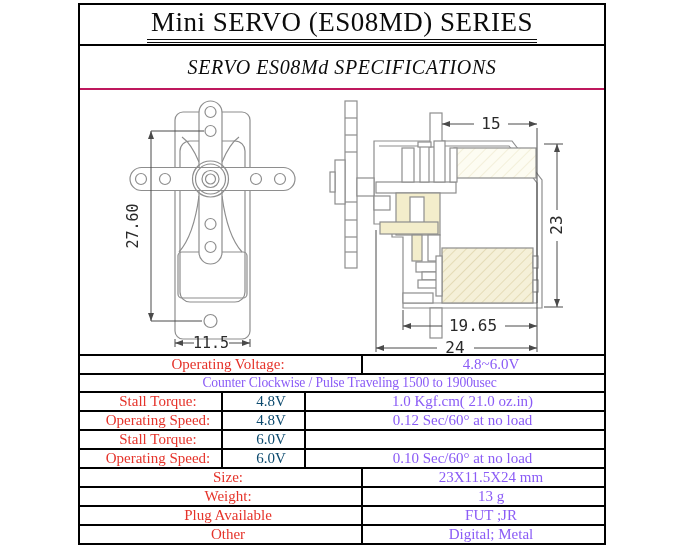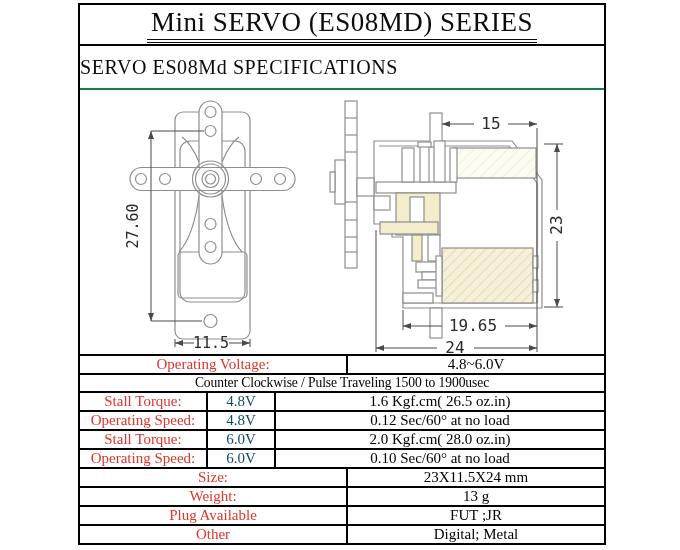--- a/index.html
+++ b/index.html
@@ -1,33 +1,33 @@
 <!DOCTYPE html>
 <html><head>
 <meta charset="utf-8">
 <style>
   html,body{margin:0;padding:0;width:680px;height:550px;overflow:hidden;background:#ffffff;}
   body{font-family:"Liberation Serif", serif;position:relative;}
   .frame{position:absolute;left:78px;top:3px;width:528px;height:542px;border:2px solid #000;
          box-sizing:border-box;display:flex;flex-direction:column;background:#fff;}
   .title-box{height:39px;border-bottom:2px solid #000;display:flex;align-items:center;justify-content:center;flex:none;}
   .title-text{font-size:27px;color:#0b0b0b;letter-spacing:.5px;padding:0 4px 1px 4px;border-bottom:4px double #0b0b0b;white-space:nowrap;}
-  .subtitle-box{height:42px;border-bottom:2px solid #15803d;display:flex;align-items:center;justify-content:flex-start;flex:none;}
+  .subtitle-box{height:42px;border-bottom:2px solid #be185d;display:flex;align-items:center;justify-content:center;flex:none;font-style:italic;}
   .subtitle-text{font-size:20px;color:#0b0b0b;letter-spacing:.6px;white-space:nowrap;}
   .drawing-box{height:264px;border-bottom:2px solid #000;flex:none;position:relative;}
   .drawing-box svg{display:block;}
   .spec-table{flex:1;display:flex;flex-direction:column;}
   .row{flex:1;display:flex;border-bottom:2px solid #000;box-sizing:border-box;}
   .row:last-child{border-bottom:none;border-radius:7px;}
   .cell{display:flex;align-items:center;justify-content:center;box-sizing:border-box;
-        font-size:15px;white-space:nowrap;overflow:hidden;}
+        font-size:15px;white-space:nowrap;overflow:hidden;margin-left:15px;}
   .lab-wide{width:268px;border-right:2px solid #000;color:#e5332a;}
   .lab{width:128px;border-right:2px solid #000;color:#e5332a;}
   .cond{width:68px;border-right:2px solid #000;color:#0c4a6e;}
-  .val{flex:1;color:#000000;}
+  .val{flex:1;color:#8b5cf6;}
   .val-long{font-size:13.6px;letter-spacing:-0.1px;}
   .dimtxt{font-family:"DejaVu Sans Mono", monospace;fill:#2a2a2a;}
 </style>
 </head>
 <body>
 
 <div class="frame">
 
   <div class="title-box">
     <span class="title-text">Mini SERVO (ES08MD) SERIES</span>
@@ -196,33 +196,32 @@
       <div class="cell val">4.8~6.0V</div>
     </div>
 
     <div class="row">
       <div class="cell val val-long">Counter Clockwise / Pulse Traveling 1500 to 1900usec</div>
     </div>
 
     <div class="row">
       <div class="cell lab">Stall  Torque:</div>
       <div class="cell cond">4.8V</div>
-      <div class="cell val">1.6 Kgf.cm( 26.5 oz.in)</div>
+      <div class="cell val">1.0 Kgf.cm( 21.0 oz.in)</div>
     </div>
 
     <div class="row">
       <div class="cell lab">Operating Speed:</div>
       <div class="cell cond">4.8V</div>
       <div class="cell val">0.12 Sec/60° at no load</div>
     </div>
 
     <div class="row">
       <div class="cell lab">Stall  Torque:</div>
       <div class="cell cond">6.0V</div>
-      <div class="cell val">2.0 Kgf.cm( 28.0 oz.in)</div>
     </div>
 
     <div class="row">
       <div class="cell lab">Operating Speed:</div>
       <div class="cell cond">6.0V</div>
       <div class="cell val">0.10 Sec/60° at no load</div>
     </div>
 
     <div class="row">
       <div class="cell lab-wide">Size:</div>

